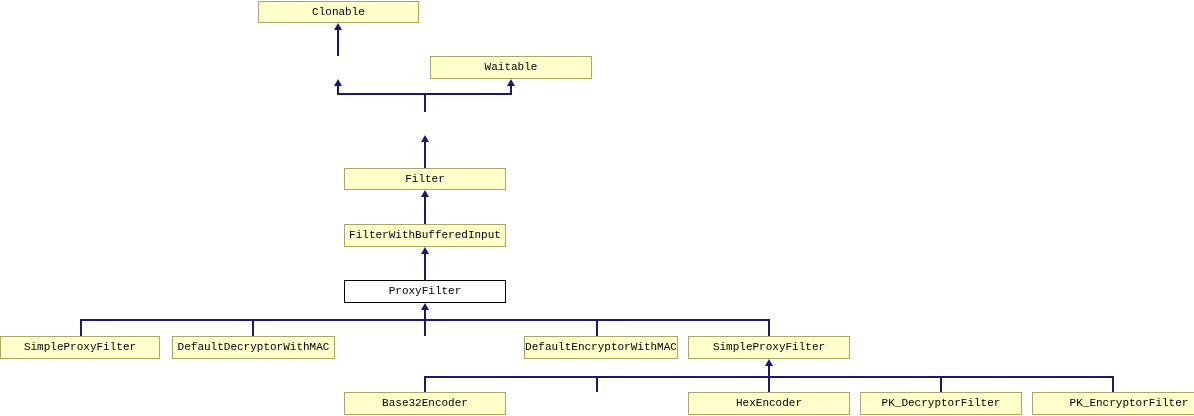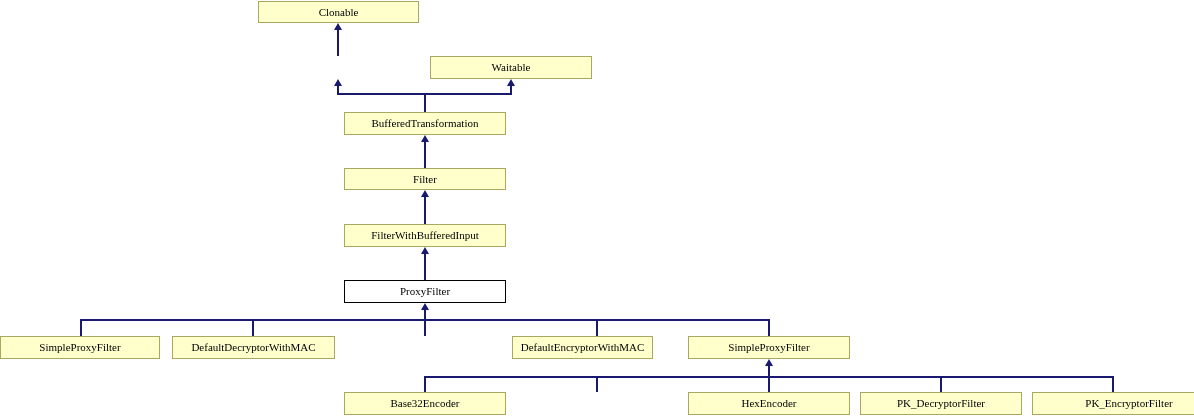--- a/index.html
+++ b/index.html
@@ -9,21 +9,21 @@
     --hl-border:#000000;
     --edge:#191970;
     --bg:#ffffff;
     --text:#000000;
   }
   html,body{margin:0;padding:0;background:var(--bg);}
   .diagram{
     position:relative;
     width:1194px;height:416px;
     background:var(--bg);
-    font-family:Liberation Serif, serif;
+    font-family:Liberation Mono, monospace;
     overflow:hidden;
   }
   .node{
     position:absolute;
     box-sizing:border-box;
     background:var(--node-fill);
     border:1px solid var(--node-border);
     color:var(--text);
     font-size:11px;
     line-height:1;
@@ -84,34 +84,33 @@
   <div class="v" style="left:424px;top:376px;width:2px;height:16px"></div>
   <div class="v" style="left:596px;top:376px;width:2px;height:16px"></div>
   <div class="v" style="left:940px;top:376px;width:2px;height:16px"></div>
   <div class="v" style="left:1112px;top:376px;width:2px;height:16px"></div>
 
   <div class="node" style="left:258px;top:1px;width:161px;height:22px">Clonable</div>
 
 
   <div class="node" style="left:430px;top:56px;width:162px;height:23px">Waitable</div>
 
-  <div class="node" style="left:344px;top:112px;width:162px;height:23px">BufferedTransformation</div>
 
   <div class="node" style="left:344px;top:168px;width:162px;height:22px">Filter</div>
 
   <div class="node" style="left:344px;top:224px;width:162px;height:23px">FilterWithBufferedInput</div>
 
   <div class="node highlight" style="left:344px;top:280px;width:162px;height:23px">ProxyFilter</div>
 
   <div class="node" style="left:0px;top:336px;width:160px;height:23px">SimpleProxyFilter</div>
 
   <div class="node" style="left:172px;top:336px;width:163px;height:23px">DefaultDecryptorWithMAC</div>
 
 
-  <div class="node" style="left:512px;top:336px;width:141px;height:23px">DefaultEncryptorWithMAC</div>
+  <div class="node" style="left:524px;top:336px;width:154px;height:23px">DefaultEncryptorWithMAC</div>
 
   <div class="node" style="left:688px;top:336px;width:162px;height:23px">SimpleProxyFilter</div>
 
   <div class="node" style="left:344px;top:392px;width:162px;height:23px">Base32Encoder</div>
 
 
   <div class="node" style="left:688px;top:392px;width:162px;height:23px">HexEncoder</div>
 
   <div class="node" style="left:860px;top:392px;width:162px;height:23px">PK_DecryptorFilter</div>
 

